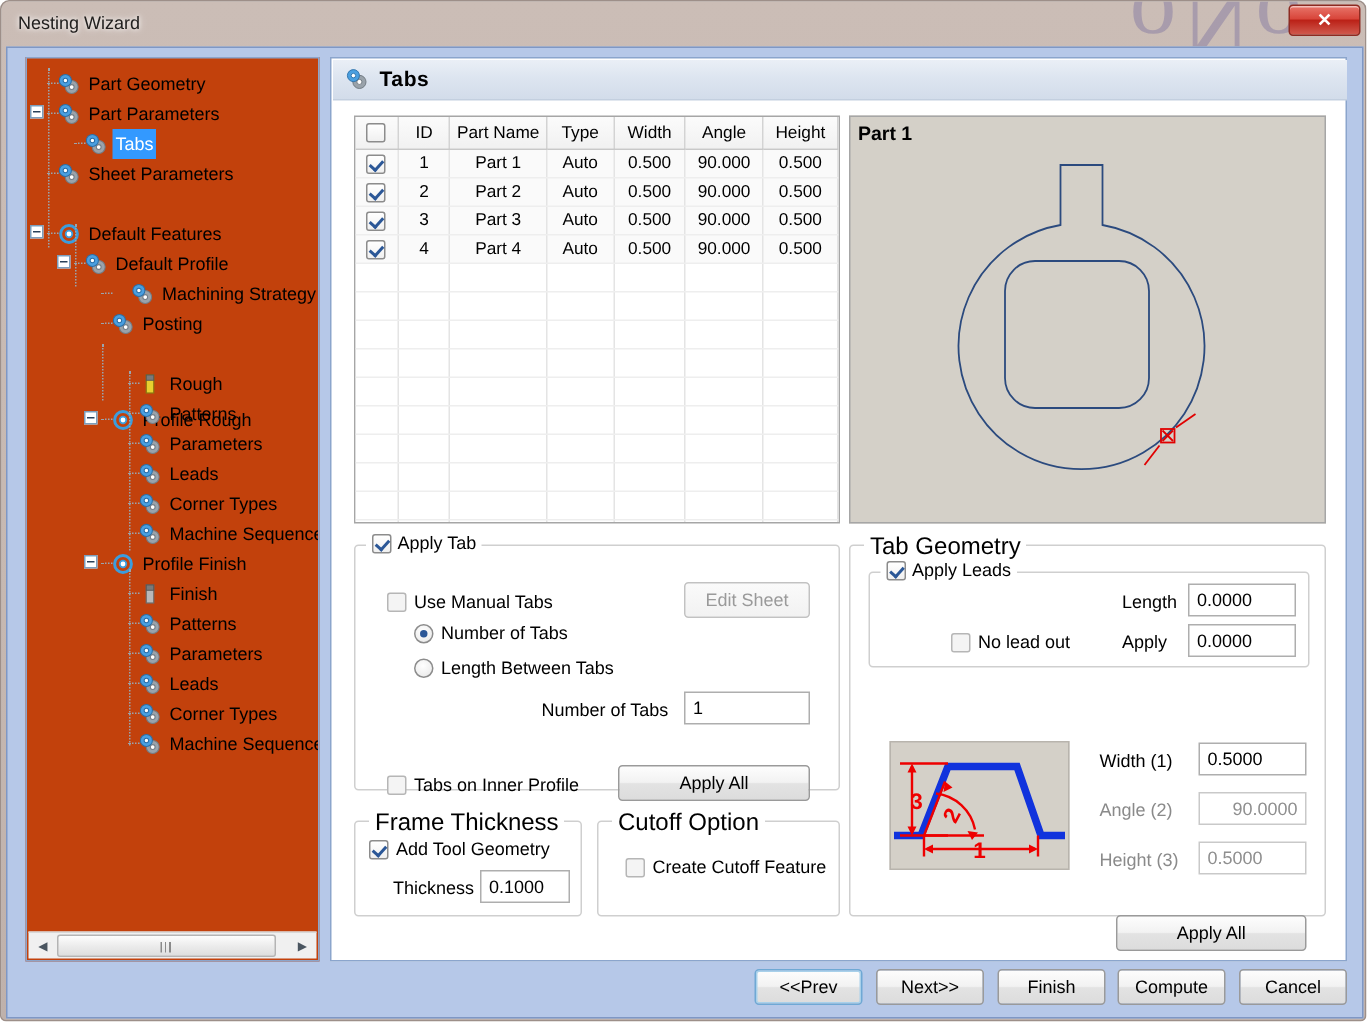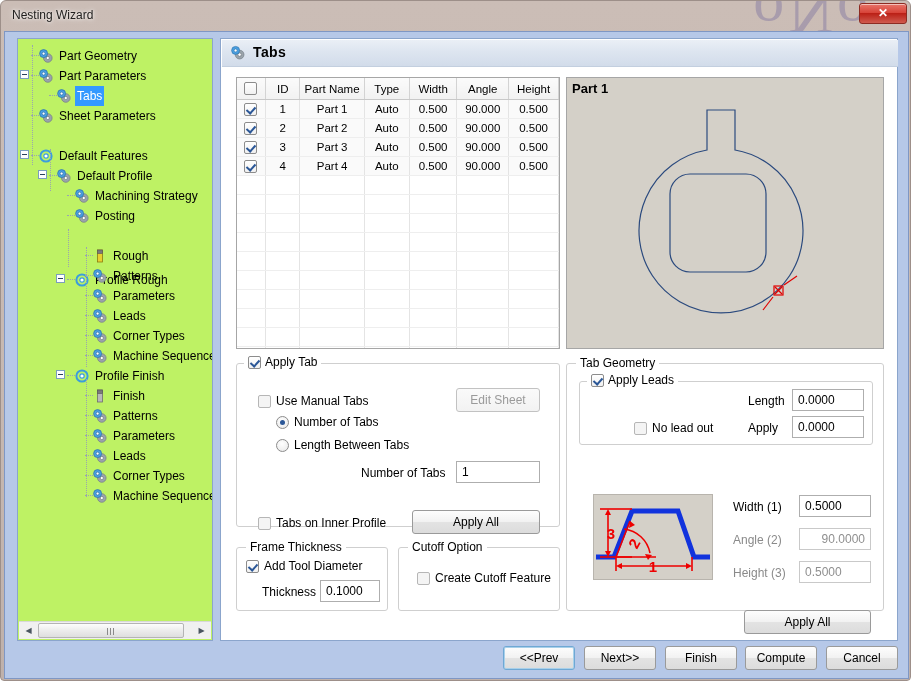--- a/index.html
+++ b/index.html
@@ -76,21 +76,21 @@
     background: #b6c8e8;
     border: 1px solid #7f97c4;
   }
 
   
   .tree-panel {
     position: absolute;
     left: 12px; top: 6px;
     width: 196px; height: 603px;
     box-sizing: border-box;
-    background: #bef264;
+    background: #c2410c;
     border: 1px solid #8ba5cc;
     overflow: hidden;
   }
   .tree {
     position: absolute;
     left: 0; top: 0;
     width: 196px; height: 580px;
     overflow: hidden;
   }
   .node {
@@ -288,21 +288,21 @@
     position: absolute;
     box-sizing: border-box;
     border: 1px solid #cfcfcf;
     border-radius: 3px;
   }
   .gb > .cap {
     position: absolute;
     top: -8px; left: 9px;
     background: #ffffff;
     padding: 0 4px;
-    font-size: 12px;
+    font-size: 16px;
     color: #000;
     white-space: nowrap;
   }
   .gb > .cap-cb {
     position: absolute;
     top: -9px; left: 7px;
     background: #ffffff;
     padding: 0 4px;
     font-size: 12px;
     white-space: nowrap;
@@ -440,21 +440,21 @@
           <div class="node" style="position: absolute; left: 0px; top: 106px; width: 300px;"><div class="twisty" style="left: 2px;"></div><div class="dots-h" style="left: 13px; top: 10px; width: 8px;"></div><span class="ico" style="margin-left: 20px;"><svg width="16" height="16" viewBox="0 0 16 16">
                 <circle cx="8" cy="8" r="5.6" fill="none" stroke="#3b9ddd" stroke-width="2.0"></circle>
                 <circle cx="8" cy="8" r="2.2" fill="#ffffff" stroke="#3b9ddd" stroke-width="1.2"></circle>
               </svg></span><span class="lbl">Default Features</span></div>
           <div class="node" style="position: absolute; left: 0px; top: 126px; width: 300px;"><div class="twisty" style="left: 20px;"></div><div class="dots-h" style="left: 31px; top: 10px; width: 8px;"></div><span class="ico" style="margin-left: 38px;"><svg width="16" height="16" viewBox="0 0 16 16">
                 <circle cx="9.8" cy="10.0" r="4.3" fill="#9aa3ab" stroke="#737d86" stroke-width="0.7"></circle>
                 <circle cx="9.8" cy="10.0" r="1.6" fill="#ffffff" stroke="#737d86" stroke-width="0.7"></circle>
                 <circle cx="5.6" cy="5.6" r="4.0" fill="#4a9fe0" stroke="#2a6fa8" stroke-width="0.7"></circle>
                 <circle cx="5.6" cy="5.6" r="1.5" fill="#ffffff" stroke="#2a6fa8" stroke-width="0.7"></circle>
               </svg></span><span class="lbl">Default Profile</span></div>
-          <div class="node" style="position: absolute; left: 0px; top: 146px; width: 300px;"><div class="dots-h" style="left: 49px; top: 10px; width: 8px;"></div><span class="ico" style="margin-left: 56px;"><svg width="16" height="16" viewBox="0 0 16 16">
+          <div class="node" style="position: absolute; left: 0px; top: 146px; width: 300px; padding-left: 13px;"><div class="dots-h" style="left: 49px; top: 10px; width: 8px;"></div><span class="ico" style="margin-left: 56px;"><svg width="16" height="16" viewBox="0 0 16 16">
                 <circle cx="9.8" cy="10.0" r="4.3" fill="#9aa3ab" stroke="#737d86" stroke-width="0.7"></circle>
                 <circle cx="9.8" cy="10.0" r="1.6" fill="#ffffff" stroke="#737d86" stroke-width="0.7"></circle>
                 <circle cx="5.6" cy="5.6" r="4.0" fill="#4a9fe0" stroke="#2a6fa8" stroke-width="0.7"></circle>
                 <circle cx="5.6" cy="5.6" r="1.5" fill="#ffffff" stroke="#2a6fa8" stroke-width="0.7"></circle>
               </svg></span><span class="lbl">Machining Strategy</span></div>
           <div class="node" style="position: absolute; left: 0px; top: 166px; width: 300px;"><div class="dots-h" style="left: 49px; top: 10px; width: 8px;"></div><span class="ico" style="margin-left: 56px;"><svg width="16" height="16" viewBox="0 0 16 16">
                 <circle cx="9.8" cy="10.0" r="4.3" fill="#9aa3ab" stroke="#737d86" stroke-width="0.7"></circle>
                 <circle cx="9.8" cy="10.0" r="1.6" fill="#ffffff" stroke="#737d86" stroke-width="0.7"></circle>
                 <circle cx="5.6" cy="5.6" r="4.0" fill="#4a9fe0" stroke="#2a6fa8" stroke-width="0.7"></circle>
                 <circle cx="5.6" cy="5.6" r="1.5" fill="#ffffff" stroke="#2a6fa8" stroke-width="0.7"></circle>
@@ -752,21 +752,21 @@
 
         <div class="chk" style="left:21px; top:152px;">
           <span class="cb dis"></span><span>Tabs on Inner Profile</span>
         </div>
         <div class="btn" style="left:175px; top:146px; width:128px;">Apply All</div>
       </div>
 
       <div class="gb" style="left:15px; top:508px; width:152px; height:64px;">
         <div class="cap">Frame Thickness</div>
         <div class="chk" style="left:9px; top:11px;">
-          <span class="cb checked"></span><span>Add Tool Diameter</span>
+          <span class="cb checked"></span><span>Add Tool Geometry</span>
         </div>
         <div class="lbl-t" style="left:25px; top:37px;">Thickness</div>
         <div class="tf" style="left:83px; top:32px; width:60px;">0.1000</div>
       </div>
 
       <div class="gb" style="left:177px; top:508px; width:162px; height:64px;">
         <div class="cap">Cutoff Option</div>
         <div class="chk" style="left:18px; top:23px;">
           <span class="cb dis"></span><span>Create Cutoff Feature</span>
         </div>

